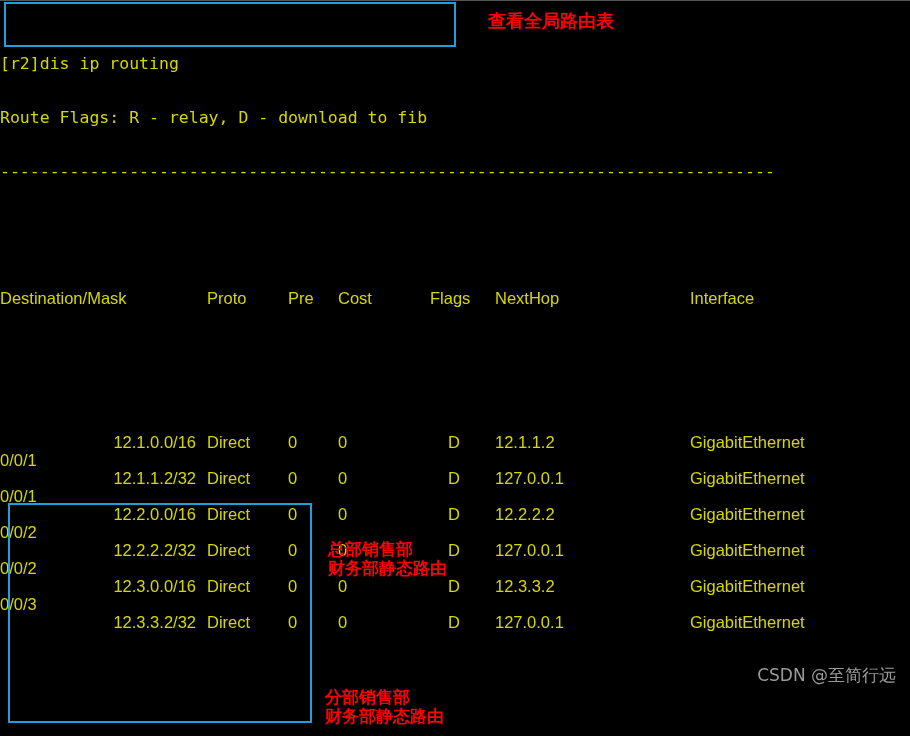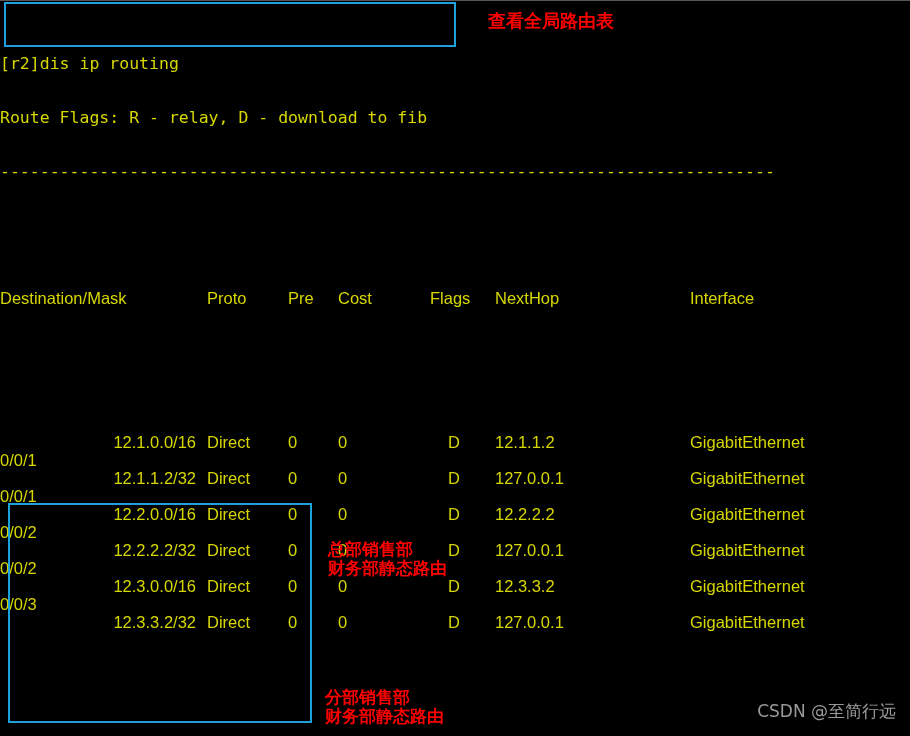--- a/index.html
+++ b/index.html
@@ -93,21 +93,21 @@
     line-height: 19px;
     white-space: pre;
   }
   #anno-title   { left: 488px; top: 11px; font-size: 18px; }
   #anno-hq      { left: 328px; top: 540px; }
   #anno-branch  { left: 325px; top: 648px; margin-top: 40px; }
 
   .watermark {
     position: absolute;
     right: 14px;
-    top: 700px;
+    top: 664px;
     color: #9a9a9a;
     font-family: "DejaVu Sans", "Liberation Sans", sans-serif;
     font-size: 17px;
     white-space: pre;
   }
 </style>
 </head>
 <body>
 
 <div id="screen">

